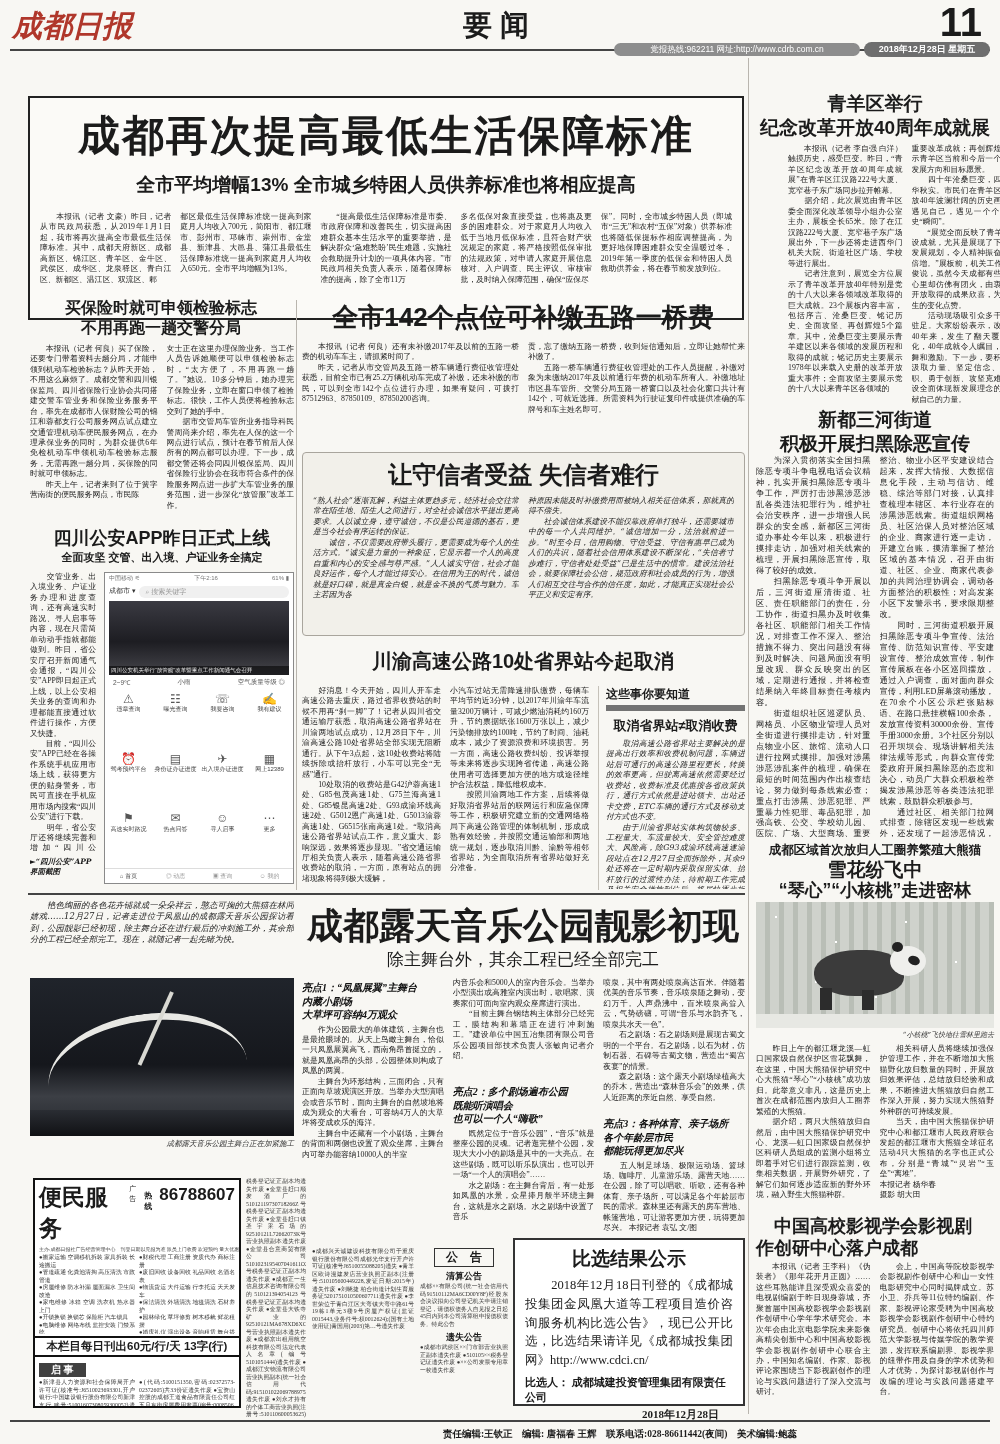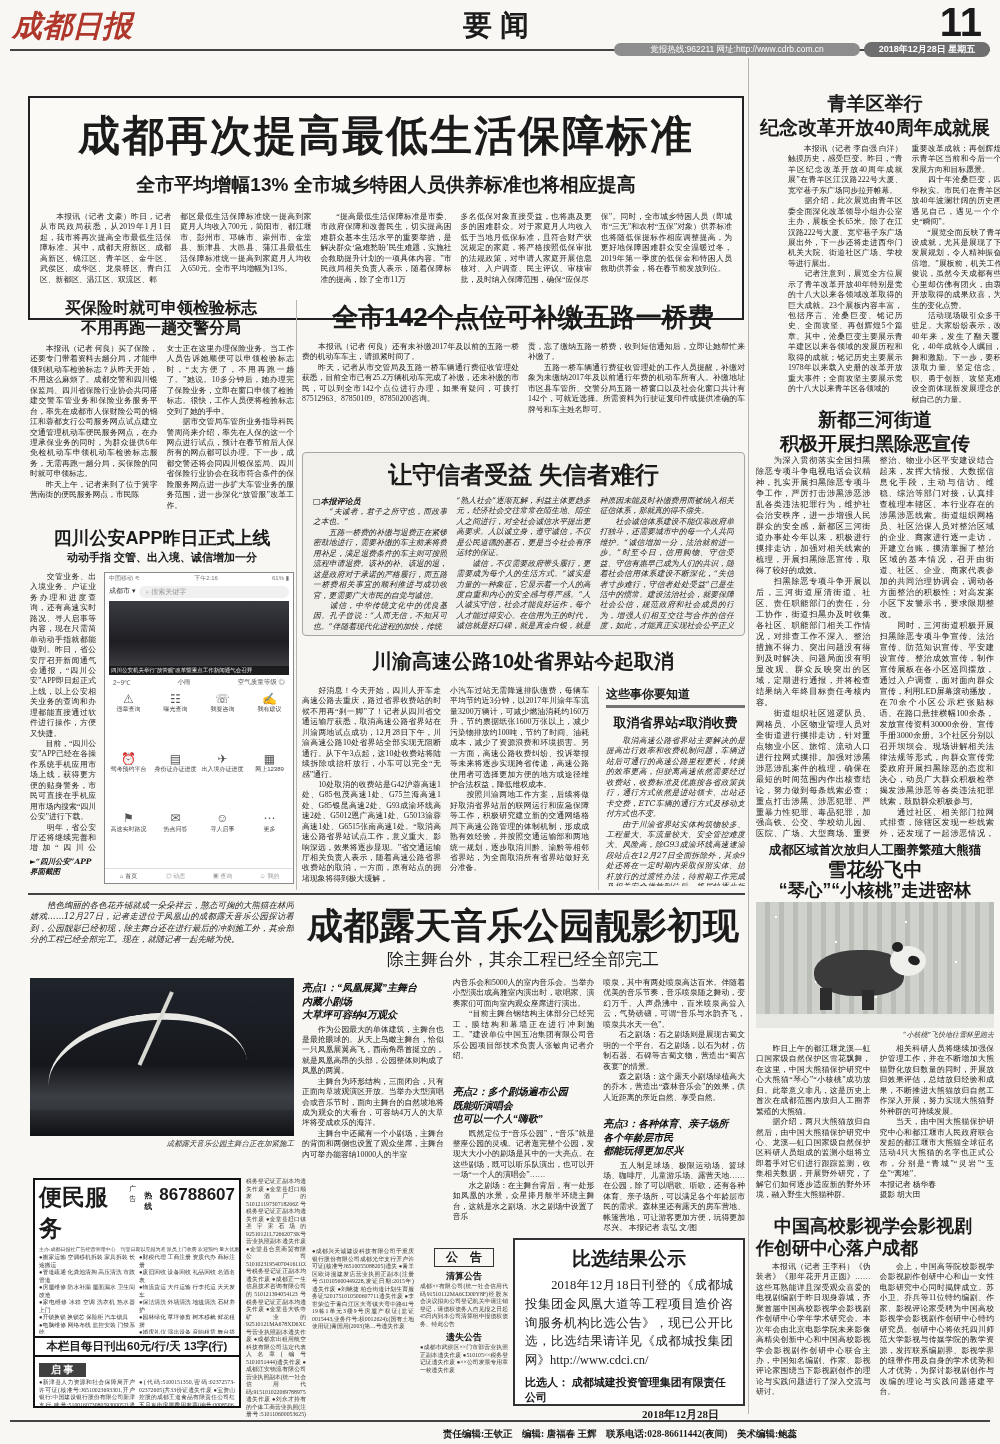--- a/index.html
+++ b/index.html
@@ -57,21 +57,21 @@
   <div class="abs hd ctr" style="left:30px;top:298px;width:262px;font-size:16px;line-height:1.25;white-space:pre-line">买保险时就可申领检验标志
 不用再跑一趟交警分局</div>
   <div class="abs cols" style="left:30px;top:344px;width:264px;height:170px">
     <div class="col bt">　　本报讯（记者 何良）买了保险，还要专门带着资料去趟分局，才能申领到机动车检验标志？从昨天开始，不用这么麻烦了。成都交警和四川银保监局、四川省保险行业协会共同搭建交警车管业务和保险业务服务平台，率先在成都市人保财险公司的锦江和蓉都支行公司服务网点试点建立交通管理机动车便民服务网点，在办理承保业务的同时，为群众提供6年免检机动车申领机动车检验标志服务，无需再跑一趟分局，买保险的同时就可申领标志。
 　　昨天上午，记者来到了位于簧字营南街的便民服务网点，市民陈</div>
     <div class="col bt">女士正在这里办理保险业务。当工作人员告诉她顺便可以申领检验标志时，“太方便了，不用再跑一趟了。”她说。10多分钟后，她办理完了保险业务，立即在窗口申领了检验标志。很快，工作人员便将检验标志交到了她的手中。
 　　据市交管局车管所业务指导科民警周尚来介绍，率先在人保的这一个网点进行试点，预计在春节前后人保所有的网点都可以办理。下一步，成都交警还将会同四川银保监局、四川省保险行业协会在我市符合条件的保险服务网点进一步扩大车管业务的服务范围，进一步深化“放管服”改革工作。</div>
   </div>
 
   <div class="abs hd ctr" style="left:30px;top:526px;width:264px;font-size:18px">四川公安APP昨日正式上线</div>
-  <div class="abs ctr" style="left:30px;top:550px;width:264px;font-size:11px;font-weight:bold;font-family:'Liberation Sans',sans-serif">动动手指 交管、出入境、诚信增加一分</div>
+  <div class="abs ctr" style="left:30px;top:550px;width:264px;font-size:11px;font-weight:bold;font-family:'Liberation Sans',sans-serif">全面攻坚 交管、出入境、户证业务全搞定</div>
   <div class="abs" style="left:30px;top:572px;width:66px;height:312px">
     <div class="bt" style="height:282px">　　交管业务、出入境业务、户证业务办理和进度查询，还有高速实时路况、寻人启事等内容，现在只需简单动动手指就都能做到。昨日，省公安厅召开新闻通气会通报，“四川公安”APP即日起正式上线，以上公安相关业务的查询和办理都能直接通过软件进行操作，方便又快捷。
 　　目前，“四川公安”APP已经在各操作系统手机应用市场上线，获得更方便的贴身警务，市民可直接在手机应用市场内搜索“四川公安”进行下载。
 　　明年，省公安厅还将继续完善和增加“四川公安”APP相关业务功能，为市民提供更多线上便民服务。 本报记者 李旻</div>
     <div class="kai" style="font-size:7.5px;font-weight:bold;margin-top:3px">►“四川公安”APP界面截图</div>
   </div>
   <div class="abs phone" style="left:104px;top:572px;width:190px;height:312px">
     <div style="display:flex;justify-content:space-between;padding:1px 4px;font-size:6px;color:#777">
       <span>中国移动 ⚟</span>
       <span>下午2:16</span>
@@ -151,41 +151,35 @@
   <div class="abs cols" style="left:302px;top:342px;width:443px;height:104px">
     <div class="col bt">　　本报讯（记者 何良）还有未补缴2017年及以前的五路一桥费的机动车车主，请抓紧时间了。
 　　昨天，记者从市交管局及五路一桥车辆通行费征收管理处获悉，目前全市已有25.2万辆机动车完成了补缴，还未补缴的市民，可以到全市142个点位进行办理，如果有疑问，可拨打87512963、87850109、87850200咨询。</div>
     <div class="col bt">贡，忘了缴纳五路一桥费，收到短信通知后，立即让她帮忙来补缴了。
 　　五路一桥车辆通行费征收管理处的工作人员提醒，补缴对象为未缴纳2017年及以前通行年费的机动车所有人。补缴地址市区县车管所、交警分局五路一桥窗口以及社会化窗口共计有142个，可就近选择。所需资料为行驶证复印件或提供准确的车牌号和车主姓名即可。</div>
   </div>
 
   <div class="abs" style="left:302px;top:452px;width:443px;height:184px;background:#f2f0ea;border:1px solid #a9a59d;border-radius:4px;padding:6px 10px">
     <div class="hd ctr" style="font-size:24px;font-weight:800">让守信者受益  失信者难行</div>
     <div class="cols" style="margin-top:5px;height:136px">
-      <div class="col">
-        <div class="kai" style="font-size:8px;font-weight:bold">□本报评论员</div>
-        <div class="bt kai" style="height:124px">　　“夫诚者，君子之所守也，而政事之本也。”
-　　五路一桥费的补缴与退费正在紧锣密鼓地进行，需要补缴的车主前来将费用补足，满足退费条件的车主则可按照流程申请退费。该补的补、该退的退，这是政府对于承诺的严格履行，而五路一桥费相关事宜的顺利推进与成功收官，更需要广大市民的自觉与诚信。
-　　诚信，中华传统文化中的优良基因。孔子曾说：“人而无信，不知其可也。”伴随着现代化进程的加快，传统</div>
-      </div>
       <div class="col bt kai">“熟人社会”逐渐瓦解，利益主体更趋多元，经济社会交往常常在陌生地、陌生人之间进行，对全社会诚信水平提出更高要求。人以诚立身，遵守诚信，不仅是公民道德的基石，更是当今社会有序运转的保证。
 　　诚信，不仅需要政府带头履行，更需要成为每个人的生活方式。“诚实是力量的一种象征，它显示着一个人的高度自重和内心的安全感与尊严感。”人人诚实守信，社会才能良好运作，每个人才能过得安心。在信用为王的时代，诚信就是好口碑，就是真金白银，就是金不换的气质与魅力。车主若因为各</div>
       <div class="col bt kai">种原因未能及时补缴费用而被纳入相关征信体系，那就真的得不偿失。
 　　社会诚信体系建设不能仅靠政府单打独斗，还需要城市中的每一个人共同维护。“诚信增加一分，法治就前进一步。”时至今日，信用购物、守信受益、守信有惠早已成为人们的共识，随着社会信用体系建设不断深化，“失信者寸步难行，守信者处处受益”已是生活中的惯常。建设法治社会，就要保障社会公信，规范政府和社会成员的行为，增强人们相互交往与合作的信任度，如此，才能真正实现社会公平正义和安定有序。</div>
     </div>
   </div>
 
   <div class="abs hd ctr" style="left:300px;top:648px;width:446px;font-size:20px">川渝高速公路10处省界站今起取消</div>
   <div class="abs cols" style="left:302px;top:686px;width:443px;height:204px">
     <div class="col bt">　　好消息！今天开始，四川人开车走高速公路去重庆，路过省界收费站的时候不用再“刹一脚”了！记者从四川省交通运输厅获悉，取消高速公路省界站在川渝两地试点成功，12月28日下午，川渝高速公路10处省界站全部实现无阻断通行。从下午3点起，这10处收费站将陆续拆除或抬杆放行，小车可以完全“无感”通行。
 　　10处取消的收费站是G42沪蓉高速1处、G85包茂高速1处、G75兰海高速1处、G85银昆高速2处、G93成渝环线高速2处、G5012恩广高速1处、G5013渝蓉高速1处、G6515张南高速1处。“取消高速公路省界站试点工作，意义重大、影响深远，效果将逐步显现。”省交通运输厅相关负责人表示，随着高速公路省界收费站的取消，一方面，原有站点的拥堵现象将得到极大缓解，</div>
     <div class="col bt">小汽车过站无需降速排队缴费，每辆车平均节约近3分钟，以2017年川渝年车流量3200万辆计，可减少燃油消耗约160万升，节约票据纸张1600万张以上，减少污染物排放约100吨，节约了时间、油耗成本，减少了资源浪费和环境损害。另一方面，高速公路收费纠纷、投诉举报等未来将逐步实现跨省传递，高速公路使用者可选择更加方便的地方或途径维护合法权益，降低维权成本。
 　　按照川渝两地工作方案，后续将做好取消省界站后的联网运行和应急保障等工作，积极研究建立新的交通网络格局下高速公路管理的体制机制，形成成熟有效经验，并按照交通运输部和两地统一规划，逐步取消川黔、渝黔等相邻省界站，为全面取消所有省界站做好充分准备。</div>
     <div class="col" style="border-left:1px solid #c5c1b9;padding-left:7px">
-      <div class="hd" style="font-size:12px;border-bottom:3px solid #737373;padding-bottom:2px">这些事你要知道</div>
+      <div class="hd" style="font-size:12px;border-bottom:6px solid #737373;padding-bottom:2px">这些事你要知道</div>
       <div class="hd ctr" style="font-size:13px;margin:6px 0 4px 0">取消省界站≠取消收费</div>
       <div class="bt kai" style="height:150px">　　取消高速公路省界站主要解决的是提高出行效率和收费机制问题，车辆进站后可通行的高速公路里程更长，转换的效率更高，但驶离高速依然需要经过收费站，收费标准及优惠按各省政策执行，通行方式依然是进站领卡、出站还卡交费，ETC车辆的通行方式及移动支付方式也不变。
 　　由于川渝省界站实体构筑物较多、工程量大、车流量较大、安全管控难度大、风险高，除G93成渝环线高速遂渝段站点在12月27日全面拆除外，其余9处还将在一定时期内采取保留实体、抬杆放行的过渡性办法，待前期工作完成及相关安全措施到位后，将尽快逐步拆除实体站。本报记者 田程晨</div>
     </div>
   </div>
 
   <div class="hrule" style="left:28px;top:893px;width:717px;height:2px"></div>
 
   <div class="abs bt kai" style="left:30px;top:900px;width:264px;height:74px;font-size:8.4px">　　艳色绚丽的各色花卉铺就成一朵朵祥云，憨态可掬的大熊猫在林间嬉戏……12月27日，记者走进位于凤凰山的成都露天音乐公园探访看到，公园靓影已经初现，除主舞台还在进行最后的冲刺施工外，其余部分的工程已经全部完工。现在，就随记者一起先睹为快。</div>
   <div class="abs" style="left:30px;top:978px;width:264px;height:158px;background:linear-gradient(#20242b 0%,#15171c 55%,#3c3f45 75%,#23262b);overflow:hidden">

